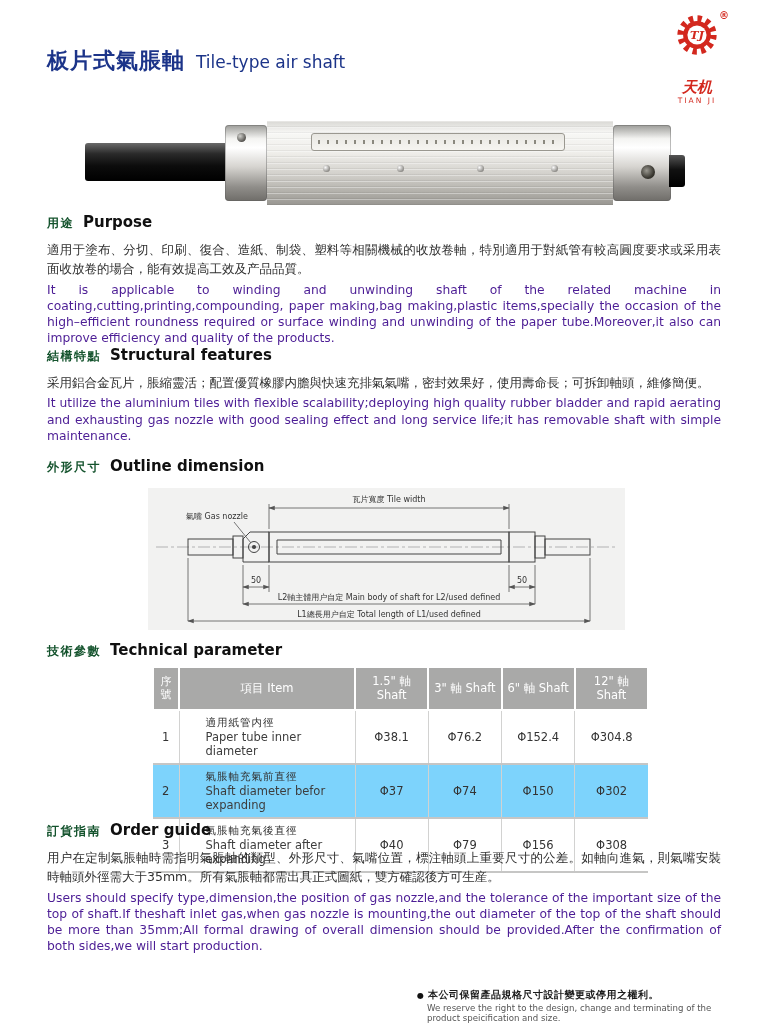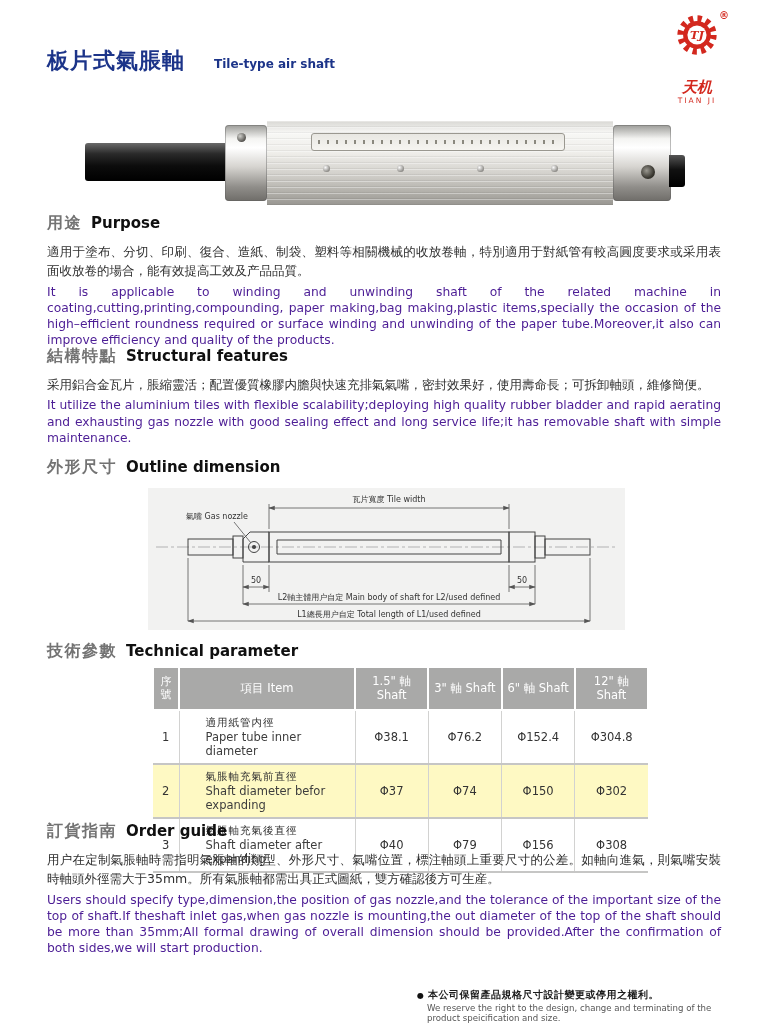--- a/index.html
+++ b/index.html
@@ -5,23 +5,23 @@
   html,body{margin:0;padding:0;background:#e8e8e8;}
   .page{
     position:relative;width:765px;height:1024px;margin:0 auto;background:#ffffff;
     font-family:"DejaVu Sans",sans-serif;color:#333;overflow:hidden;
   }
   
   .logo{position:absolute;top:12px;right:22px;width:92px;text-align:center;}
   .logo .reg{position:absolute;top:-2px;right:14px;color:#d3281e;font-size:10px;font-weight:bold;}
   .logo .zh{color:#d3281e;font-size:15px;font-weight:bold;font-style:italic;line-height:1.05;margin-top:18px;}
   .logo .en{color:#d3281e;font-size:7.5px;font-weight:normal;letter-spacing:2px;}
-  .title{position:absolute;left:47px;top:46px;display:flex;align-items:baseline;gap:29px;}
+  .title{position:absolute;left:47px;top:46px;display:flex;align-items:baseline;gap:11px;}
   .title .t-zh{font-size:22px;font-weight:bold;color:#1c3489;letter-spacing:1px;}
-  .title .t-en{font-size:12px;font-weight:bold;color:#1c3489;}
+  .title .t-en{font-size:17px;font-weight:normal;color:#1c3489;}
   
   .photo{position:absolute;left:85px;top:103px;width:600px;height:102px;}
   .rod{position:absolute;left:0;top:40px;width:142px;height:38px;border-radius:3px 0 0 3px;
        background:linear-gradient(180deg,#6a6a6a 0%,#2b2b2b 28%,#0c0c0c 60%,#000 100%);}
   .collar-l,.head-r{position:absolute;top:22px;height:76px;border-radius:4px;
        background:linear-gradient(180deg,#9b9b97 0%,#f4f4f2 18%,#ffffff 30%,#d6d4d0 55%,#8f8d89 82%,#6f6d69 100%);
        box-shadow:inset 0 0 0 1px rgba(90,90,90,.4);}
   .collar-l{left:140px;width:42px;}
   .head-r{left:528px;width:58px;}
   .body-cyl{position:absolute;left:182px;top:18px;width:346px;height:84px;
@@ -36,36 +36,36 @@
        background:radial-gradient(circle at 35% 35%,#fafafa,#8e8c88 70%,#5f5d59);}
   .screw-cap{position:absolute;left:152px;top:30px;width:9px;height:9px;border-radius:50%;
        background:radial-gradient(circle at 35% 35%,#cfcfcb,#4d4b47 75%,#242220);}
   .nozzle-port{position:absolute;left:556px;top:62px;width:14px;height:14px;border-radius:50%;
        background:radial-gradient(circle at 40% 40%,#9a9890,#3c3a33 60%,#14130f);}
   .cap-r{position:absolute;left:584px;top:52px;width:16px;height:32px;border-radius:0 3px 3px 0;
        background:linear-gradient(180deg,#555,#111 45%,#000);}
   
   .sec{position:absolute;left:47px;width:674px;}
   .sec-h{display:flex;align-items:baseline;gap:9px;}
-  .sec-h .h-zh{font-size:16px;font-weight:bold;color:#737373;letter-spacing:1.5px;}
+  .sec-h .h-zh{font-size:12px;font-weight:bold;color:#14532d;letter-spacing:1.5px;}
   .sec-h .h-en{font-size:15px;font-weight:bold;color:#101010;}
   .p-zh{font-size:12.5px;line-height:1.55;color:#2f2f2f;margin-top:8px;text-align:justify;}
   .p-en{font-size:12.3px;line-height:1.32;color:#4c1d95;margin-top:3px;text-align:justify;}
   
   .draw-box{position:absolute;left:148px;top:488px;width:477px;height:142px;background:#f2f2f1;}
   .draw-box svg{display:block;}
   .dim-text{font-size:8px;fill:#333;font-family:"DejaVu Sans",sans-serif;}
   
   .tbl-wrap{position:absolute;left:152px;top:666px;width:497px;}
   table{border-collapse:collapse;width:100%;table-layout:fixed;}
   col.c-idx{width:26px;} col.c-item{width:176px;}
   th{background:#a9a9a8;color:#fff;font-weight:normal;font-size:11.5px;border:2px solid #fff;padding:6px 2px;line-height:1.25;}
   th .stack{display:block;font-size:11px;line-height:1.2;}
   td{border-top:2px solid #c6c6c5;border-left:1px solid #d2d2d1;padding:5px 4px;background:#fff;}
-  tr.shade td{background:#fef9c3;}
+  tr.shade td{background:#7dd3fc;}
   tr:last-child td{border-bottom:2px solid #c6c6c5;}
   td:first-child{border-left:none;text-align:center;font-size:11.5px;color:#333;}
   .td-item{padding-left:26px;}
   .item-zh{font-size:10.5px;color:#333;letter-spacing:1px;}
   .item-en{font-size:11.5px;color:#3d3d3d;}
   .td-val{text-align:center;font-size:11.5px;color:#333;}
   
   .pageno{position:absolute;left:350px;top:1000px;font-size:11px;color:#333;margin-top:28px;}
   .foot-note{position:absolute;left:417px;top:988px;width:330px;}
   .fn-line1{display:flex;gap:4px;align-items:baseline;}

